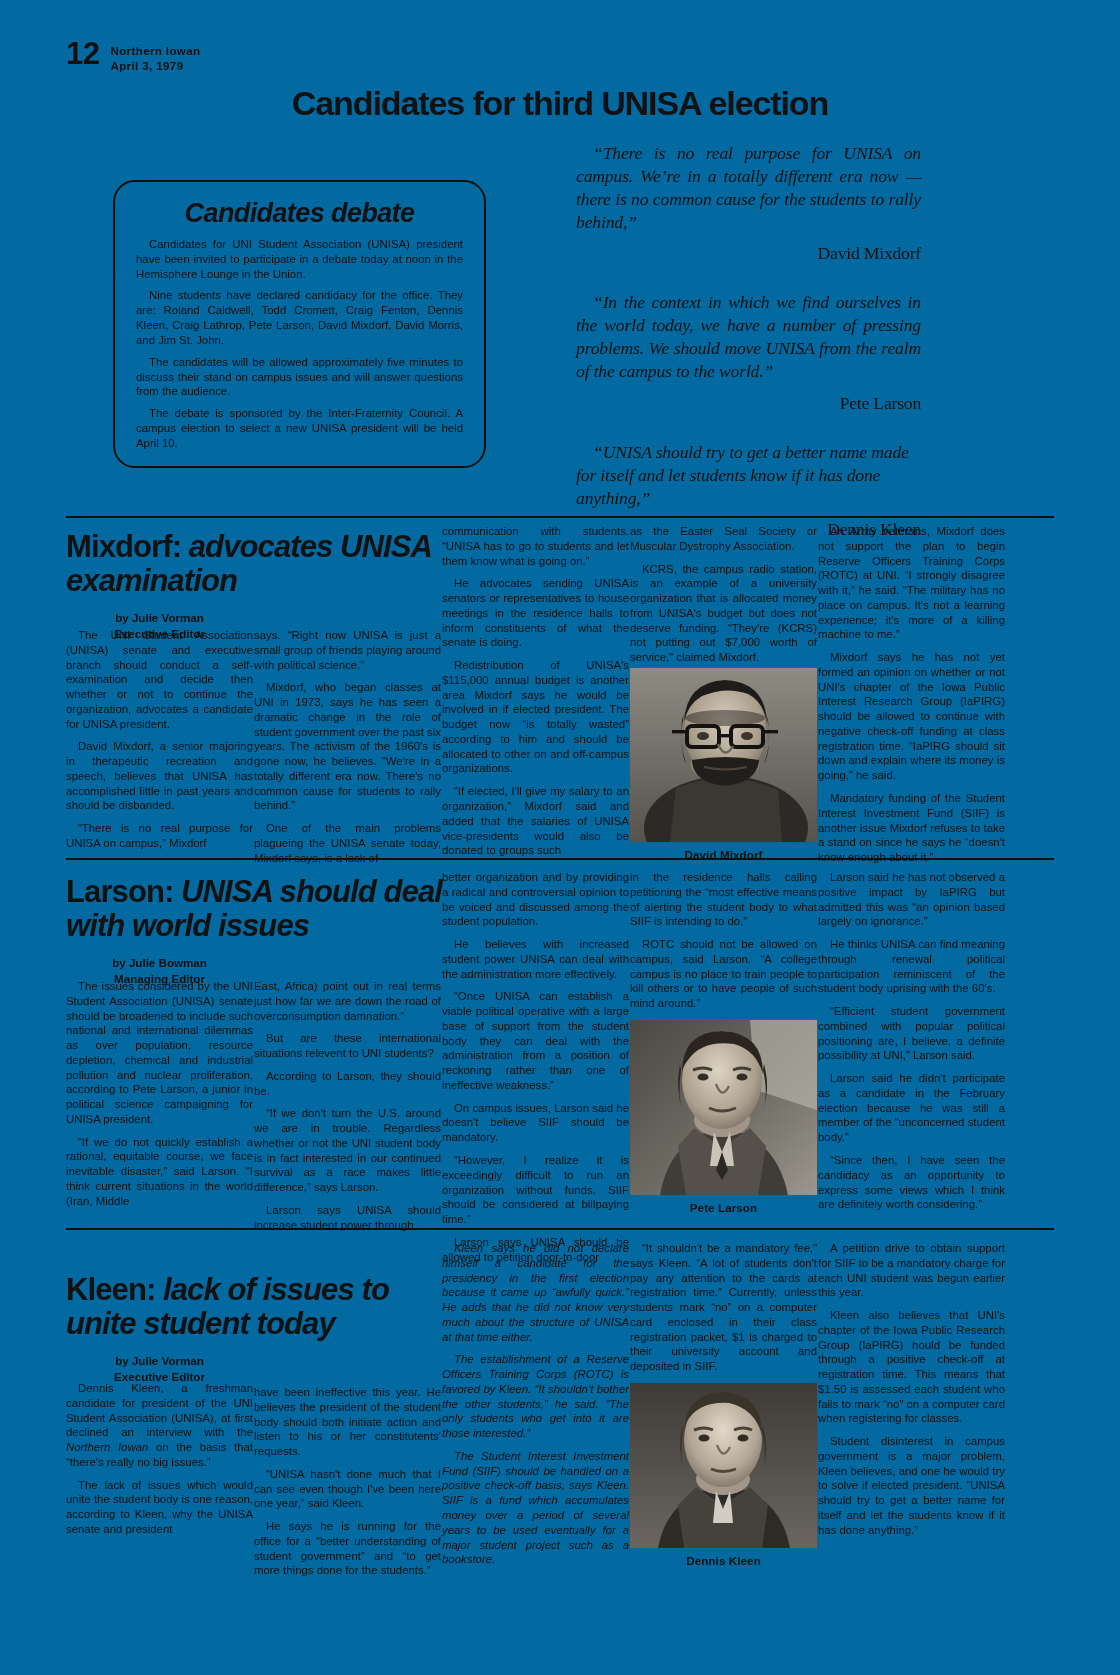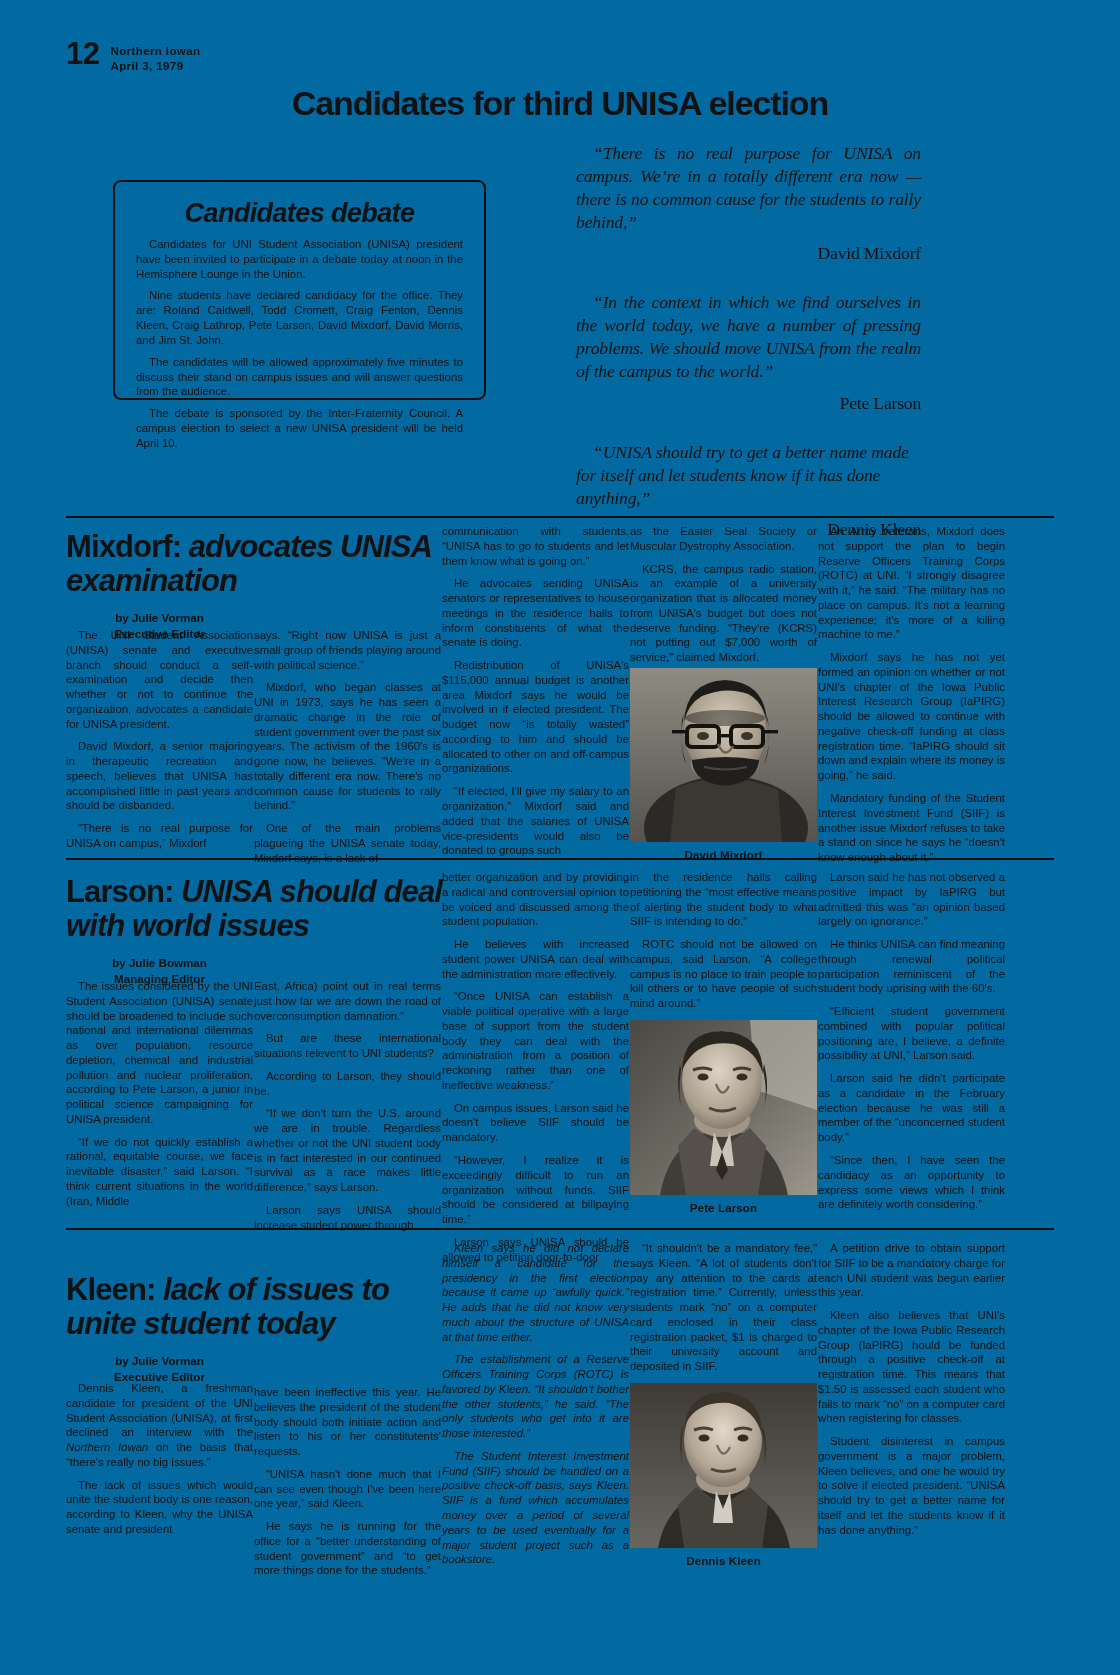--- a/index.html
+++ b/index.html
@@ -72,23 +72,23 @@
     font-weight: bold;
     letter-spacing: -1.1px;
   }
 
   
   .debate-box {
     position: absolute;
     left: 113px;
     top: 180px;
     width: 373px;
-    height: 220px;
+    height: 288px;
     border: 2.5px solid #111;
-    border-radius: 8px;
+    border-radius: 22px;
     box-sizing: border-box;
     padding: 14px 21px 8px 21px;
   }
   .debate-title {
     font-size: 27px;
     font-weight: bold;
     font-style: italic;
     letter-spacing: -.6px;
     margin: 2px 0 8px 0;
     text-align: center;

